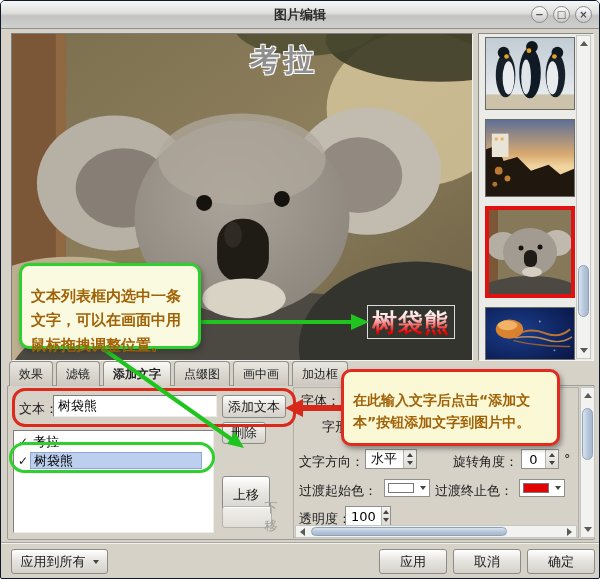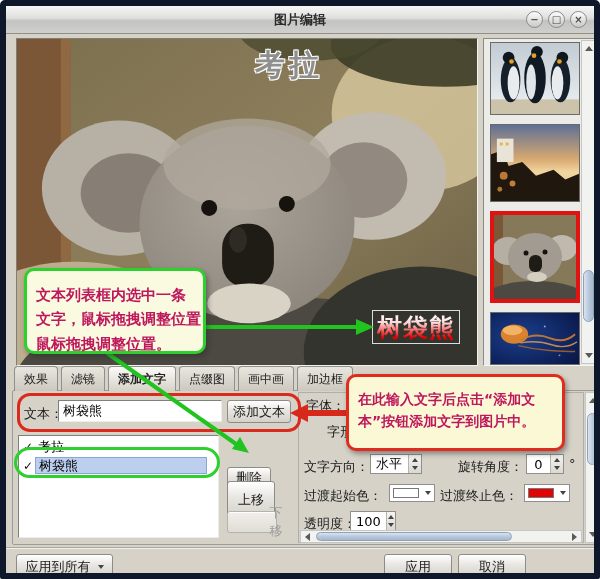--- a/index.html
+++ b/index.html
@@ -1,17 +1,17 @@
 <!DOCTYPE html>
 <html><head>
 <meta charset="utf-8">
 <style>
   * { margin:0; padding:0; box-sizing:border-box; }
   html,body { width:600px; height:579px; font-family:"DejaVu Sans","Liberation Sans",sans-serif; }
-  #win { position:relative; width:600px; height:579px; background:#d6d2c8; border:6px solid #0f172a;
+  #win { position:relative; width:600px; height:579px; background:#d6d2c8; border:1px solid #0f172a;
          border-radius:5px 5px 2px 2px; overflow:hidden; }
 
   
   .titlebar { position:absolute; left:0; top:0; width:100%; height:28px;
     background:linear-gradient(#f7f7f7,#dededd 45%,#c3c3c2 55%,#cfcfce); border-bottom:1px solid #8f8f8c;
     display:flex; align-items:center; justify-content:center; }
   .title { font-size:13px; font-weight:bold; color:#2b2b2b; }
   .winbtns { position:absolute; right:7px; top:5px; display:flex; gap:5px; }
   .wbtn { width:17px; height:17px; border-radius:50%; border:1px solid #8a8a8a;
     background:linear-gradient(#fdfdfd,#c9c9c9); color:#4a4a4a; font-size:10px; font-weight:bold;
@@ -94,21 +94,21 @@
   .footer-sep { position:absolute; left:0; top:541px; width:100%; height:2px;
     border-top:1px solid #aaa7a0; border-bottom:1px solid #f2f0ea; }
   .fbtn { top:548px; height:25px; }
 
   
   .annot-red { position:absolute; left:11px; top:387px; width:284px; height:39px; border:3px solid #d92a1d;
     border-radius:13px; z-index:30; pointer-events:none; }
   .annot-green { position:absolute; left:8px; top:441px; width:206px; height:31px; border:3px solid #2dd02d;
     border-radius:16px; z-index:30; pointer-events:none; }
   .callout { position:absolute; background:#fbf8d6; border:3px solid; border-radius:10px; z-index:45;
-    box-shadow:2px 3px 5px rgba(40,40,40,.45); padding:12px 9px; color:#be185d; }
+    box-shadow:2px 3px 5px rgba(40,40,40,.45); padding:18px 9px; color:#a16207; }
   .callout .cline { white-space:nowrap; }
   .callout.green { left:18px; top:262px; width:182px; height:86px; border-color:#2dd02d;
     font-size:15px; font-weight:600; line-height:1.62; background:#fafae0; }
   .callout.red { left:340px; top:368px; width:219px; height:77px; border-color:#e02b1e;
     font-size:14px; font-weight:bold; line-height:1.55; }
   #arrows { position:absolute; left:0; top:0; width:600px; height:579px; z-index:40; pointer-events:none; }
 </style>
 </head>
 <body>
 
@@ -290,21 +290,21 @@
     <div class="litem">
       <span class="check">✓</span>
       <span class="ltxt">考拉</span>
     </div>
     <div class="litem selected">
       <span class="check">✓</span>
       <span class="ltxt">树袋熊</span>
     </div>
   </div>
 
-  <div class="btn" style="left:221px; top:461px; width:44px; height:22px;">
+  <div class="btn" style="left:221px; top:421px; width:44px; height:22px;">
     <span>删除</span>
   </div>
   <div class="btn" style="left:221px; top:475px; width:48px; height:38px;">
     <span>上移</span>
   </div>
   <div class="btn disabled" style="left:221px; top:505px; width:48px; height:22px;padding-left:48px;">
     <span>下移</span>
   </div>
 
   <div class="rviewport"></div>
@@ -372,27 +372,30 @@
   <div class="btn fbtn" style="left:10px; width:97px;">
     <span>应用到所有</span>
     <i class="tri tiny down" style="margin-left:7px;"></i>
   </div>
   <div class="btn fbtn" style="left:378px; width:68px;">
     <span>应用</span>
   </div>
   <div class="btn fbtn" style="left:452px; width:68px;">
     <span>取消</span>
   </div>
+  <div class="btn fbtn" style="left:526px; width:68px;">
+    <span>确定</span>
+  </div>
 
   <div class="annot-red"></div>
   <div class="annot-green"></div>
 
   <div class="callout green">
     <div class="cline">文本列表框内选中一条</div>
-    <div class="cline">文字，鼠标拖拽调整位置</div>
+    <div class="cline">文字，可以在画面中用</div>
     <div class="cline">鼠标拖拽调整位置。</div>
   </div>
   <div class="callout red">
     <div class="cline">在此输入文字后点击“添加文</div>
     <div class="cline">本”按钮添加文字到图片中。</div>
   </div>
 
   <svg id="arrows">
     <line x1="200" y1="321" x2="350" y2="321" stroke="#1fc41f" stroke-width="4"></line>
     <polygon points="350,313 368,321 350,329" fill="#1fc41f"></polygon>

